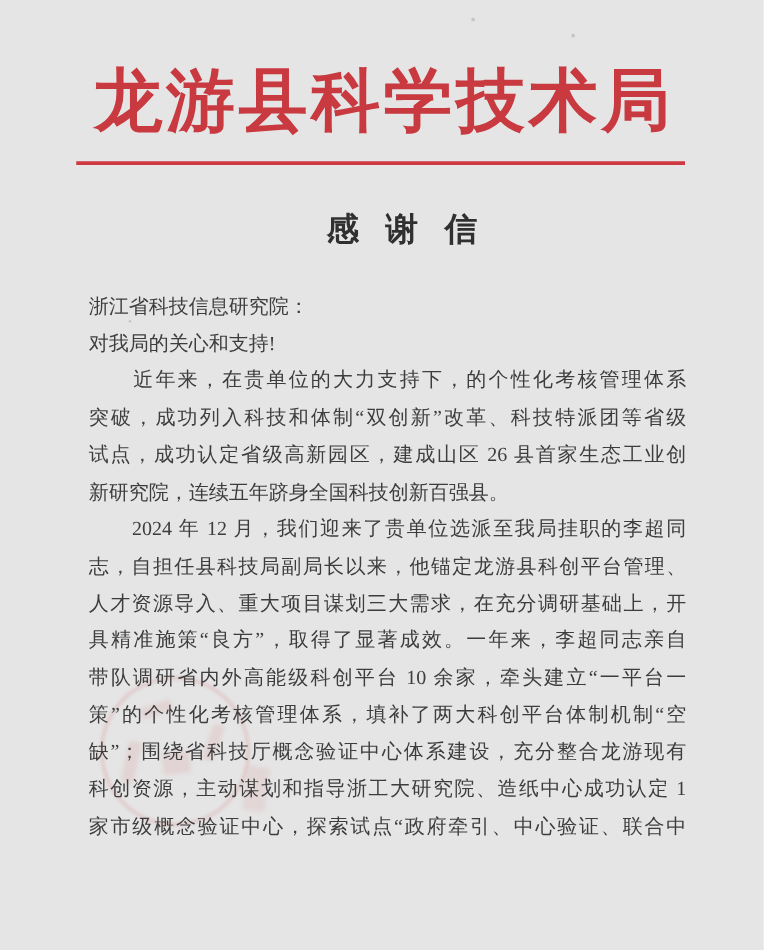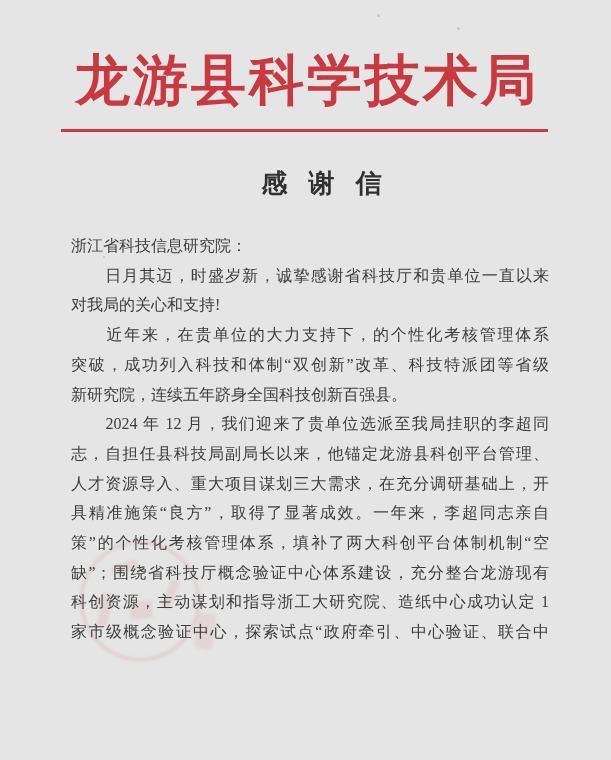--- a/index.html
+++ b/index.html
@@ -124,29 +124,30 @@
     <div class="seal-ring"></div>
     <div class="seal-mark m1"></div>
     <div class="seal-mark m2"></div>
     <div class="seal-mark m3"></div>
     <div class="seal-mark m4"></div>
     <div class="seal-mark m5"></div>
   </div>
 
   <div class="body-text" style="color: rgb(61, 61, 61);">
     <div class="line short">浙江省科技信息研究院：</div>
-    <div class="line">　　日月其迈，时盛岁新，诚挚感谢省科技厅和贵单位一直以来</div>
     <div class="line short">对我局的关心和支持!</div>
     <div class="line">　　近年来，在贵单位的大力支持下，的个性化考核管理体系</div>
     <div class="line">突破，成功列入科技和体制“双创新”改革、科技特派团等省级</div>
+    <div class="line">试点，成功认定省级高新园区，建成山区 26 县首家生态工业创</div>
     <div class="line short">新研究院，连续五年跻身全国科技创新百强县。</div>
     <div class="line">　　2024 年 12 月，我们迎来了贵单位选派至我局挂职的李超同</div>
     <div class="line">志，自担任县科技局副局长以来，他锚定龙游县科创平台管理、</div>
     <div class="line">人才资源导入、重大项目谋划三大需求，在充分调研基础上，开</div>
     <div class="line">具精准施策“良方”，取得了显著成效。一年来，李超同志亲自</div>
+    <div class="line">带队调研省内外高能级科创平台 10 余家，牵头建立“一平台一</div>
     <div class="line">策”的个性化考核管理体系，填补了两大科创平台体制机制“空</div>
     <div class="line">缺”；围绕省科技厅概念验证中心体系建设，充分整合龙游现有</div>
     <div class="line">科创资源，主动谋划和指导浙工大研究院、造纸中心成功认定 1</div>
     <div class="line">家市级概念验证中心，探索试点“政府牵引、中心验证、联合中</div>
   </div>
 
   <div class="speck s1"></div>
   <div class="speck s2"></div>
   <div class="speck s3"></div>
 

